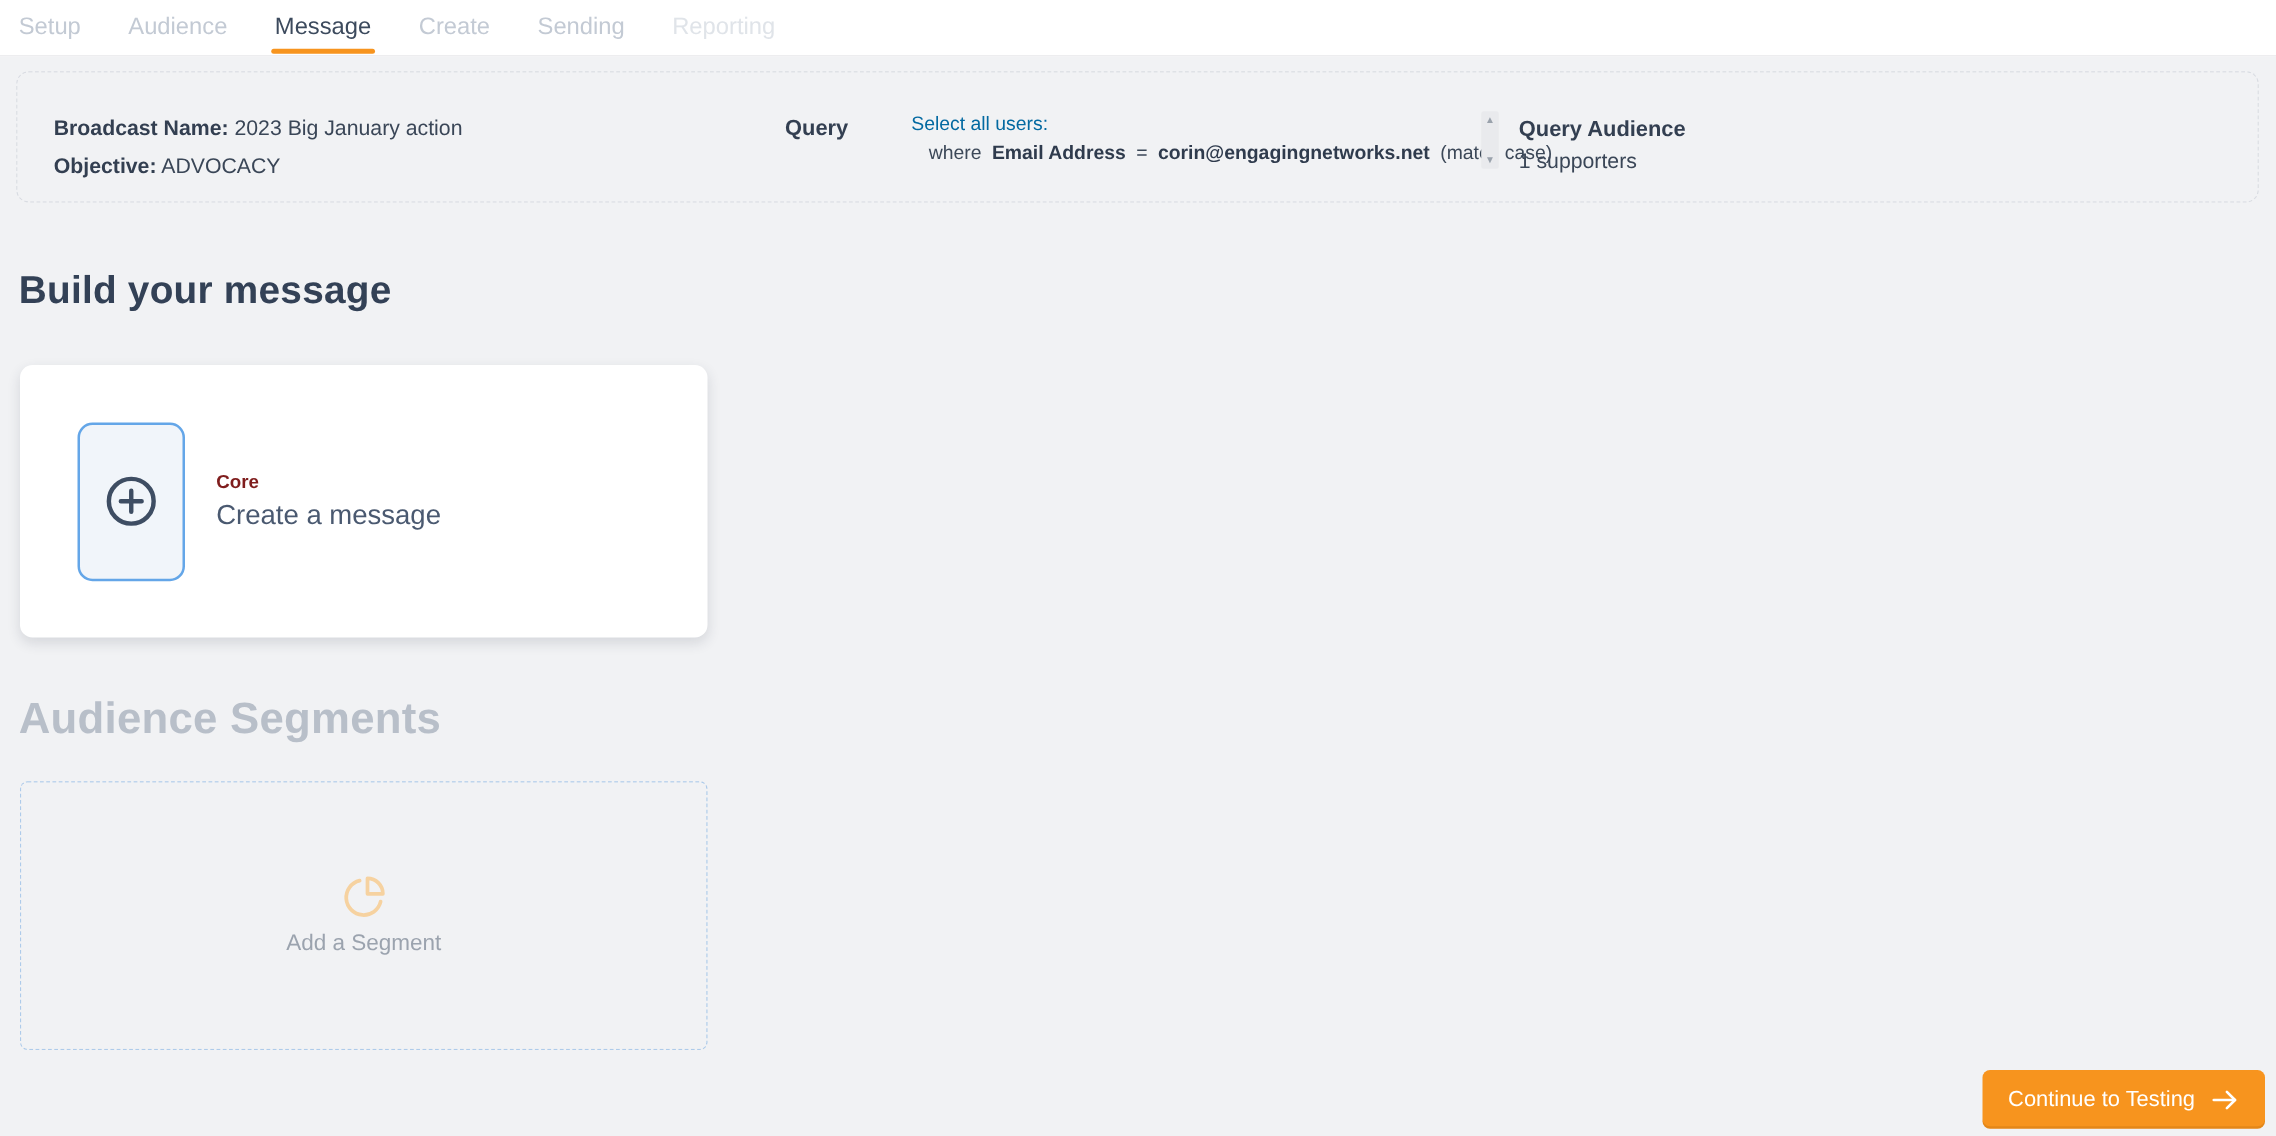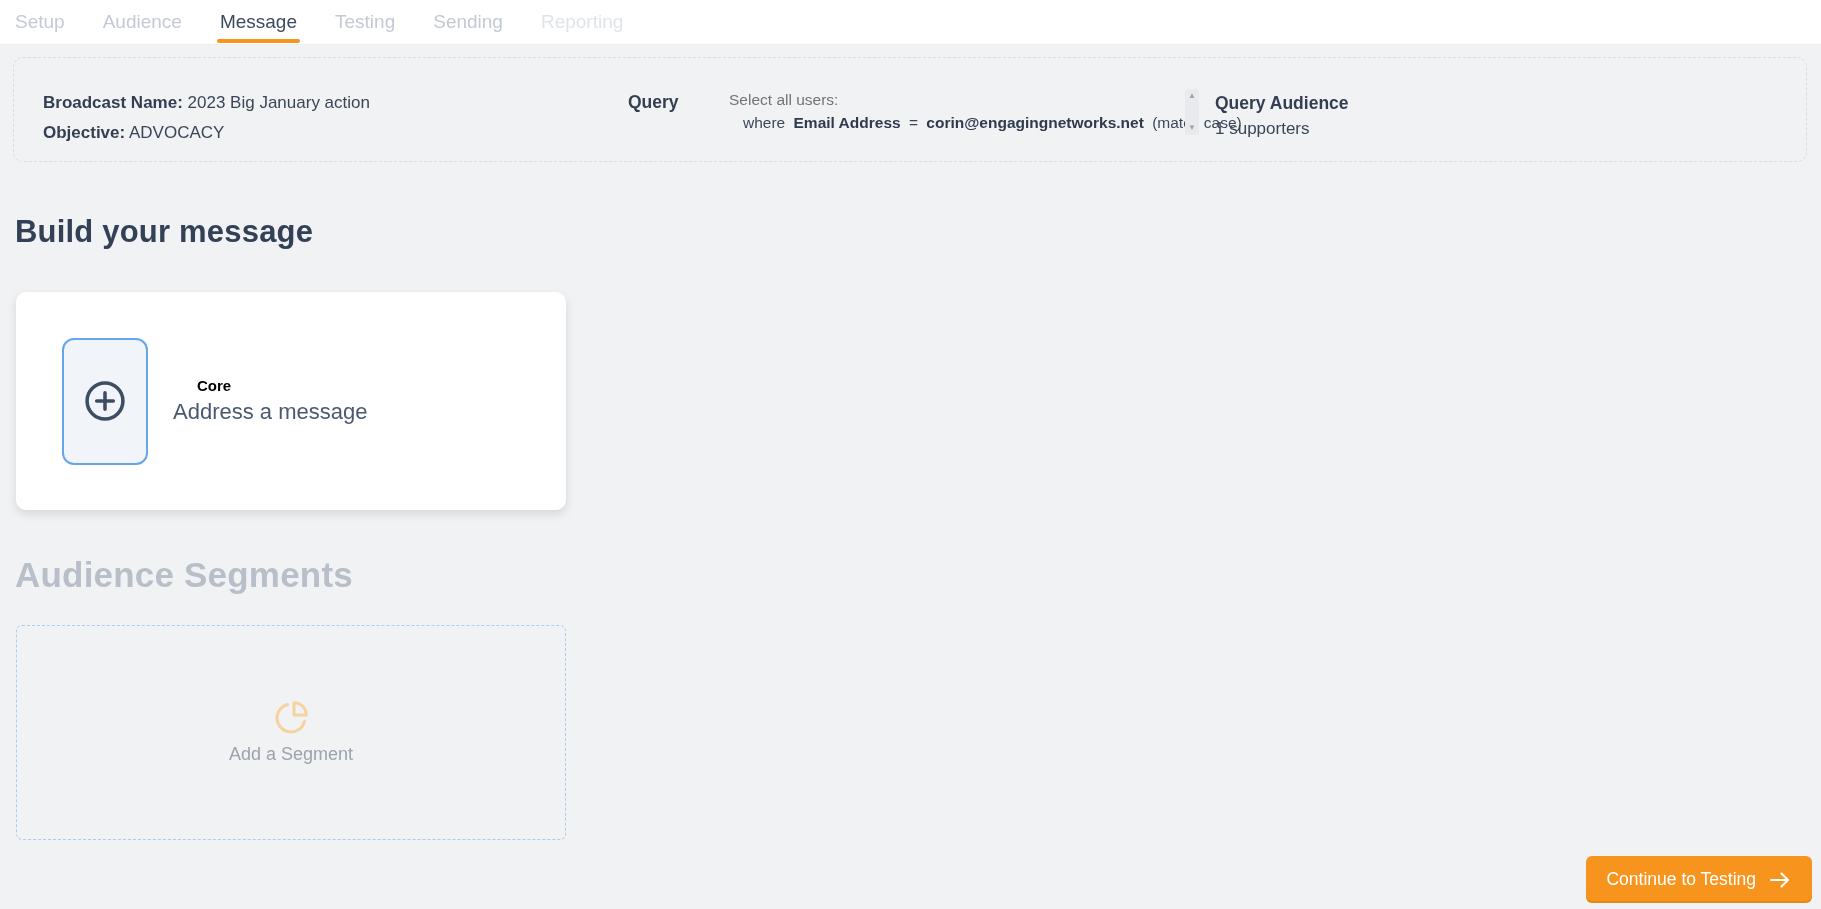--- a/index.html
+++ b/index.html
@@ -39,21 +39,21 @@
   .panel {
     position:absolute; top:57px; left:13px; width:1794px; height:105px;
     border:1px dashed #d9dce2; border-radius:10px;
   }
   .panel .abs { position:absolute; white-space:nowrap; }
   .meta-row { font-size:17px; color:#3a4657; }
   .meta-row b { color:#333f51; }
   .bn-row  { left:29px; top:35px; }
   .obj-row { left:29px; top:65px; }
   .query-label { left:614px; top:34px; font-size:17.5px; font-weight:bold; color:#333f51; }
-  .qline1 { left:715px; top:33px; font-size:15.5px; color:#737373; }
+  .qline1 { left:715px; top:33px; font-size:15.5px; color:#0369a1; }
   .qline2 { left:729px; top:56px; font-size:15.5px; color:#3c4858; }
   .qline2 span { margin-right:4px; }
   .qline2 .b { font-weight:bold; color:#2f3b4d; }
   .qscroll {
     left:1171px; top:31px; width:14px; height:46px;
     background:#e9eaed; border-radius:2px;
     display:flex; flex-direction:column; justify-content:space-between;
     align-items:center; padding:2px 0;
   }
   .qscroll span { font-size:8px; color:#9aa2ac; line-height:10px; cursor:pointer; }
@@ -78,21 +78,21 @@
     display:flex; align-items:center; padding-left:46px; gap:25px;
     cursor:pointer;
   }
   .tile {
     width:86px; height:127px; flex:0 0 86px;
     border:2px solid #64a6e8; border-radius:12px;
     background:#f1f5fa;
     display:flex; align-items:center; justify-content:center;
   }
   .card-text { display:flex; flex-direction:column; gap:5px; }
-  .card-tag   { font-size:15px; font-weight:bold; color:#000000;margin-left:24px; }
+  .card-tag   { font-size:15px; font-weight:bold; color:#7f1d1d; }
   .card-title { font-size:22px; color:#4a5970; }
 
   
   .seg-card {
     position:absolute; left:16px; top:625px; width:550px; height:215px;
     border:1px dashed #aecbea; border-radius:6px;
     display:flex; flex-direction:column; align-items:center; justify-content:center;
     gap:8px; cursor:pointer;
   }
   .seg-label { font-size:18px; color:#9ba3ae; }
@@ -119,21 +119,21 @@
         <span>Setup</span>
       </li>
     <li class="tab">
         <span>Audience</span>
       </li>
     <li class="tab active">
       <span>Message</span>
       <div class="underline"></div>
     </li>
     <li class="tab">
-        <span>Testing</span>
+        <span>Create</span>
       </li>
     <li class="tab">
         <span>Sending</span>
       </li>
     <li class="tab disabled">
         <span>Reporting</span>
       </li>
   </ul>
 </div>
 
@@ -171,21 +171,21 @@
   <div class="tile">
     <span>
       <svg width="50" height="50" viewBox="0 0 24 24" fill="none" stroke="#3e4d63" stroke-width="1.7" stroke-linecap="round">
         <circle cx="12" cy="12" r="8.6"></circle>
         <path d="M12 8v8M8 12h8"></path>
       </svg>
     </span>
   </div>
   <div class="card-text">
     <span class="card-tag">Core</span>
-    <span class="card-title">Address a message</span>
+    <span class="card-title">Create a message</span>
   </div>
 </div>
 
 <div class="h2">Audience Segments</div>
 
 <div class="seg-card">
   <span>
     <svg width="36" height="36" viewBox="0 0 24 24" fill="none" stroke="#f6d2a0" stroke-width="2" stroke-linecap="round" stroke-linejoin="round">
       <path d="M21 14.2a9.3 9.3 0 1 1-11.2-11.2"></path>
       <path d="M14 1.8a8.2 8.2 0 0 1 8.2 8.2H14z"></path>

